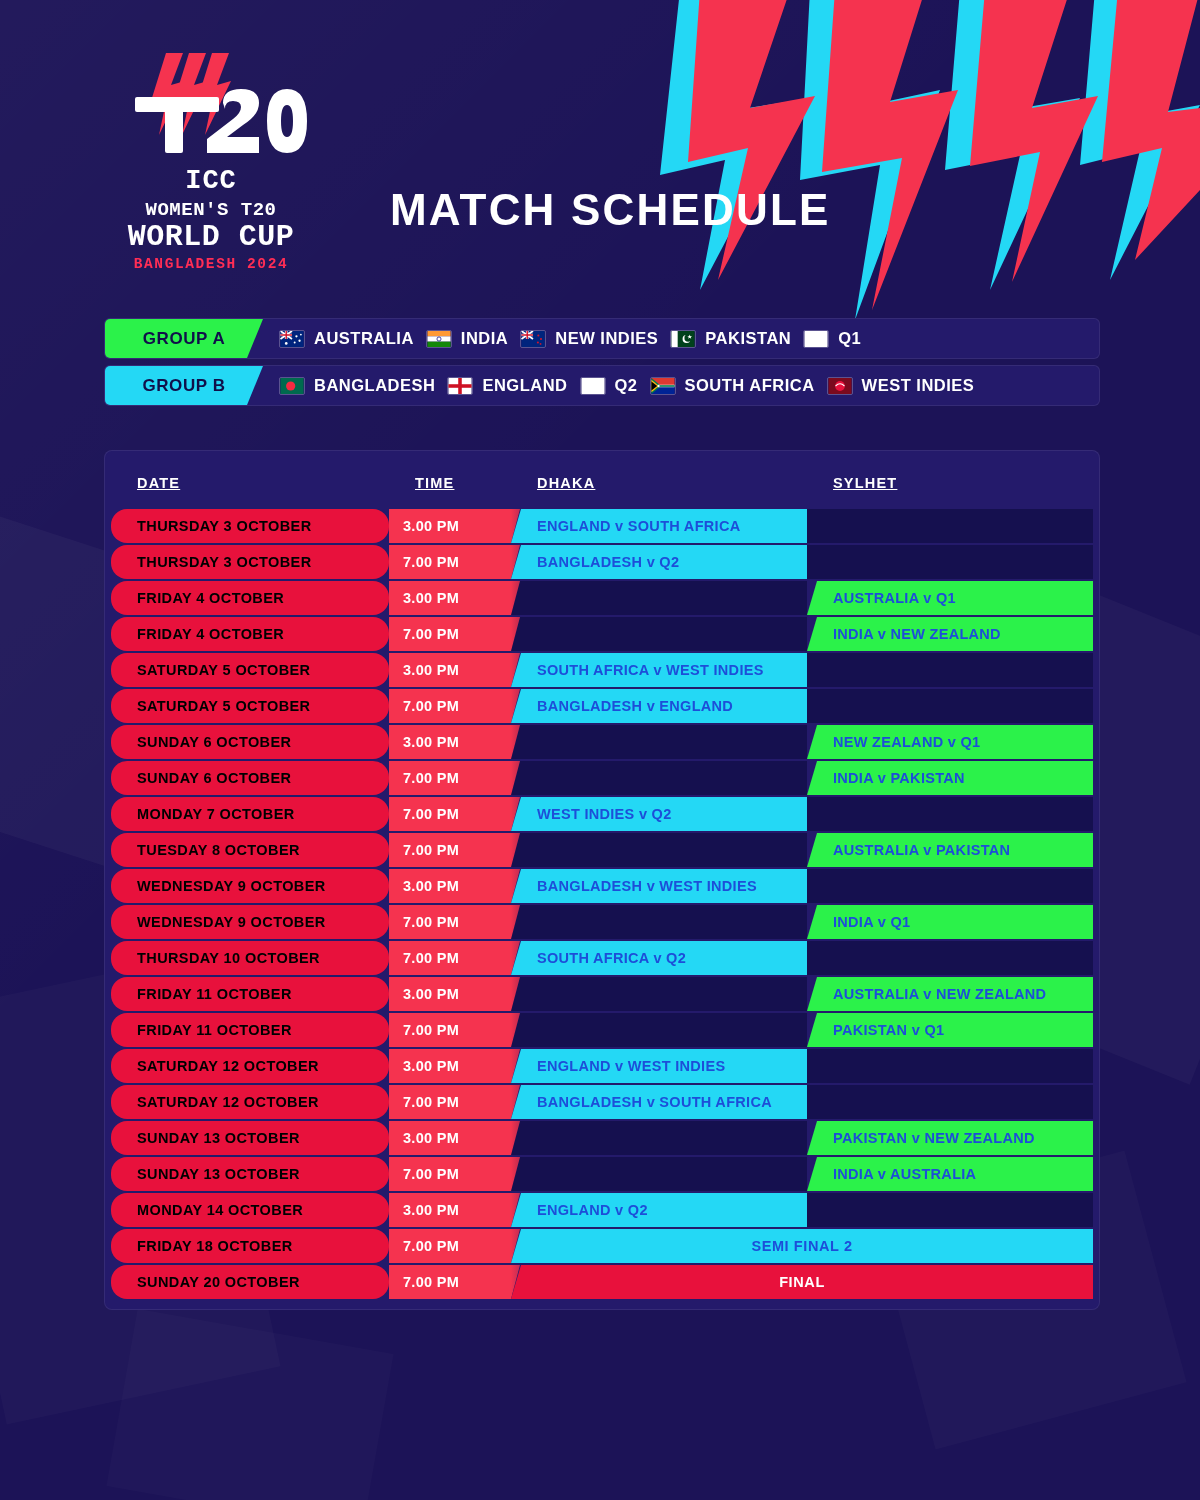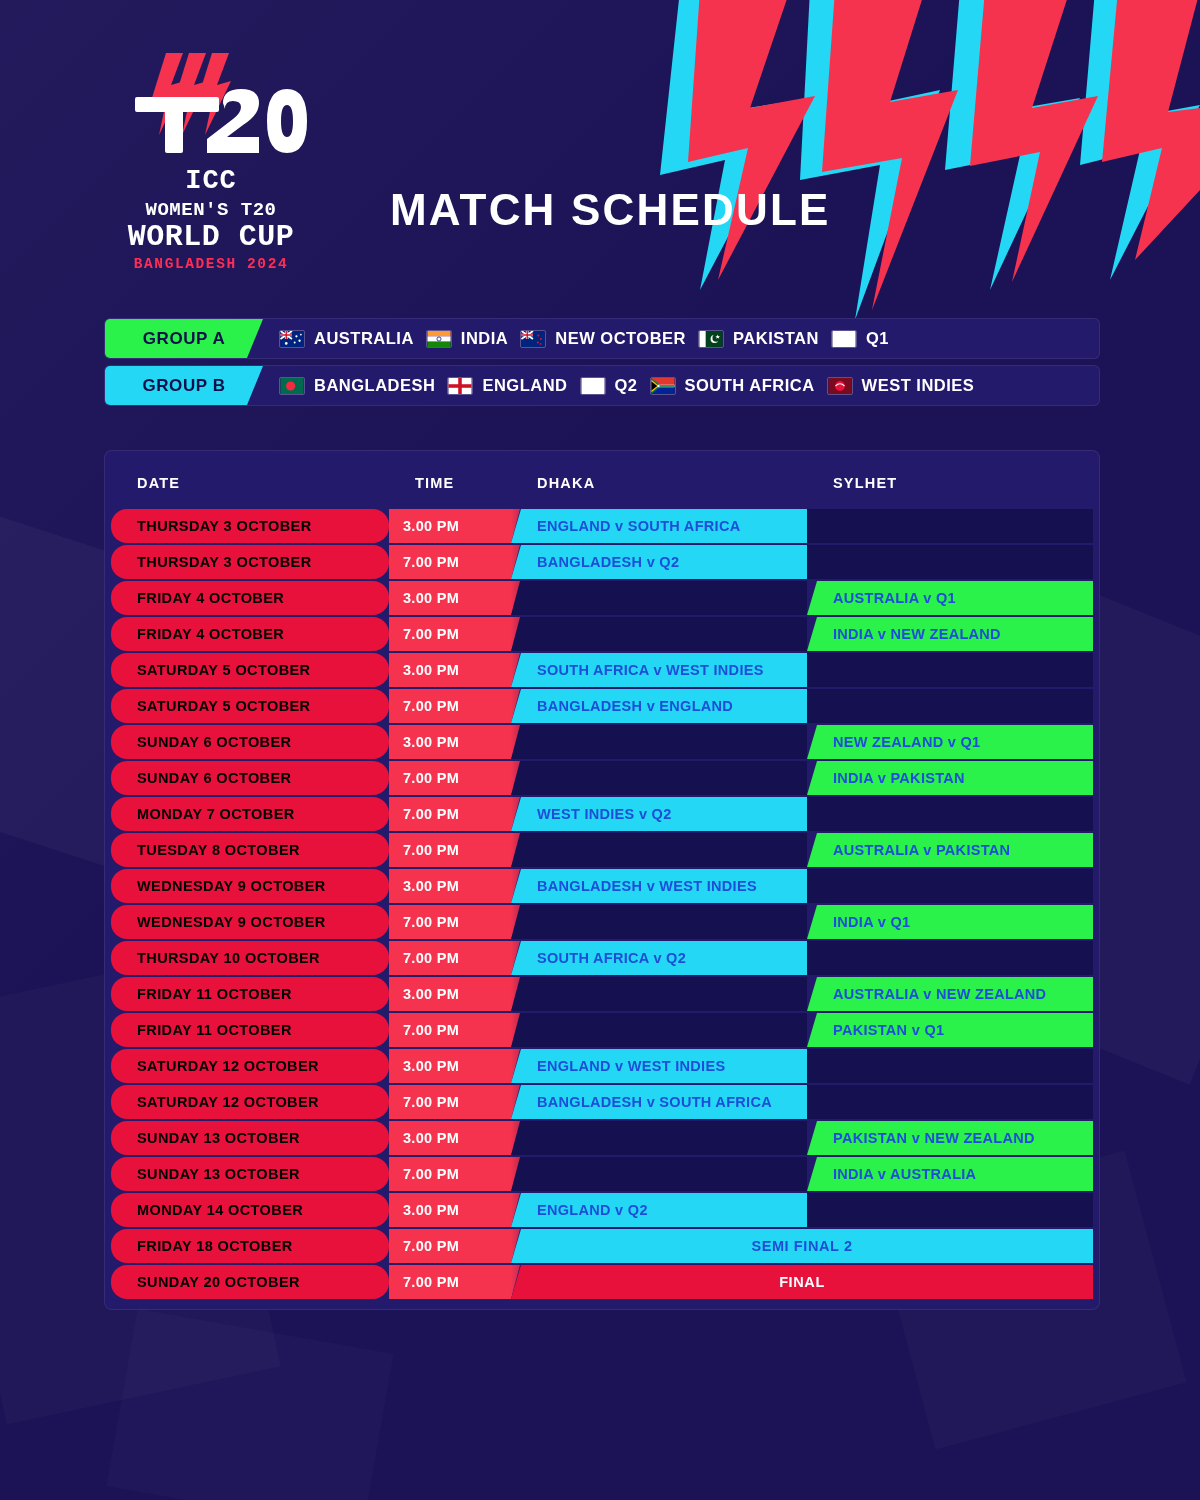--- a/index.html
+++ b/index.html
@@ -72,21 +72,21 @@
 
   
   .table-wrap {
     position:absolute; left:104px; top:450px; width:996px;
     background:#241a6b; border-radius:8px; padding:8px 6px 8px 6px;
     border:1px solid rgba(255,255,255,0.08);
   }
   table { width:100%; border-collapse:separate; border-spacing:0 2px; }
   thead th {
     text-align:left; color:#ffffff; font-weight:900; font-size:14.5px; letter-spacing:1.2px;
-    padding:14px 0 16px 26px; background:transparent;
+    padding:14px 0 16px 26px; background:transparent;text-decoration:underline;
   }
   th.c-date { width:278px; }
   th.c-time { width:122px; }
   th.c-dhaka { width:296px; }
   th.c-sylhet { width:auto; }
 
   tbody td { height:34px; padding:0; vertical-align:middle; }
 
   .cell-date {
     background:#e8113c; color:#000000; font-weight:700; font-size:14.5px; letter-spacing:0.4px;
@@ -197,21 +197,21 @@
           <svg class="flag" viewBox="0 0 26 18">
             <rect width="26" height="18" fill="#00247d"></rect>
             <path d="M0 0 L13 9 M13 0 L0 9" stroke="#fff" stroke-width="2"></path>
             <path d="M6.5 0 V9 M0 4.5 H13" stroke="#fff" stroke-width="3"></path>
             <path d="M6.5 0 V9 M0 4.5 H13" stroke="#cf142b" stroke-width="1.6"></path>
             <circle cx="19" cy="5" r="1.2" fill="#cf142b"></circle>
               <circle cx="22" cy="9" r="1.2" fill="#cf142b"></circle>
             <circle cx="18.5" cy="13" r="1.2" fill="#cf142b"></circle>
               <circle cx="21.5" cy="14.5" r="1" fill="#cf142b"></circle>
           </svg>
-          <span class="name">NEW OCTOBER</span>
+          <span class="name">NEW INDIES</span>
         </div>
         <div class="team">
           <svg class="flag" viewBox="0 0 26 18">
             <rect width="26" height="18" fill="#01411c"></rect>
             <rect width="7" height="18" fill="#fff"></rect>
             <circle cx="17" cy="9" r="4.5" fill="#fff"></circle>
             <circle cx="18.8" cy="7.8" r="4.2" fill="#01411c"></circle>
             <polygon points="20.5,4 21.3,5.8 23.2,5.8 21.7,7 22.3,8.8 20.5,7.7 18.8,8.8 19.4,7 17.9,5.8 19.8,5.8" fill="#fff"></polygon>
           </svg>
           <span class="name">PAKISTAN</span>

